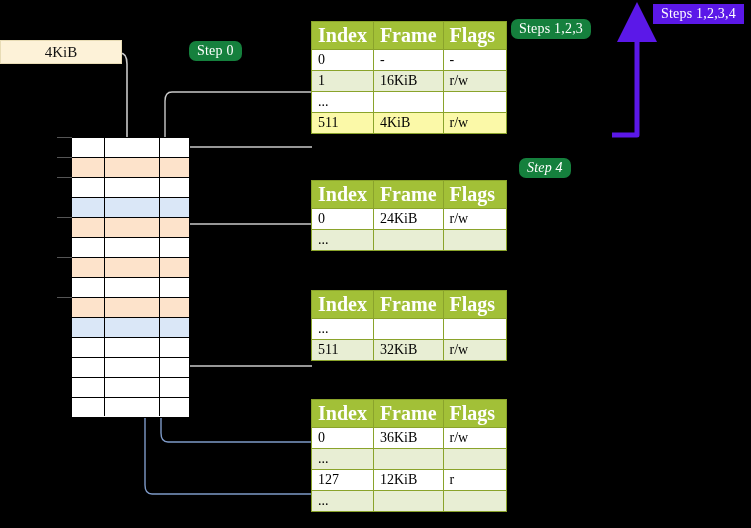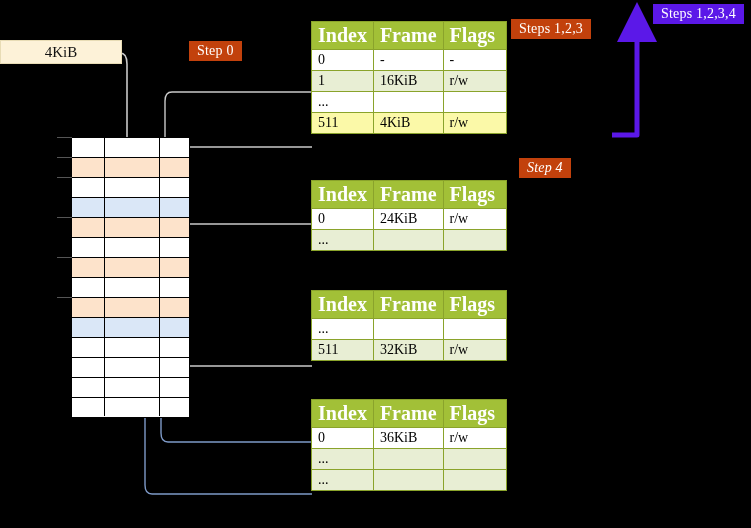--- a/index.html
+++ b/index.html
@@ -10,21 +10,21 @@
 
   
   .sizebox{position:absolute;background:#fdf2d8;border:1px solid #e8dcb5;
            display:flex;align-items:center;justify-content:center;
            font-size:15px;color:#111;}
 
   
   .badge{position:absolute;display:flex;align-items:center;justify-content:center;
          font-size:14px;color:#ffffff;padding:2px 8px;white-space:nowrap;
          letter-spacing:.2px;}
-  .badge.red{background:#c2410c;}
+  .badge.red{background:#15803d;border-radius:7px;}
   .badge.blue{background:#5b18e8;}
 
   
   .ptable{position:absolute;border-collapse:collapse;font-size:14px;
           background:#ffffff;}
   .ptable td,.ptable th{border:1px solid #8aa32b;padding:2px 6px;
           text-align:left;font-weight:normal;height:19px;box-sizing:border-box;
           vertical-align:middle;}
   .ptable th{background:#a2c037;color:#ffffff;font-weight:bold;font-size:20px;}
   .ptable tr.alt td{background:#e8eed4;}
@@ -222,20 +222,25 @@
         <tr class="plain">
           <td class="c-idx">0</td>
           <td class="c-frm">36KiB</td>
           <td class="c-flg">r/w</td>
         </tr>
         <tr class="alt">
           <td class="c-idx">...</td>
           <td class="c-frm"></td>
           <td class="c-flg"></td>
         </tr>
+        <tr class="plain">
+          <td class="c-idx">127</td>
+          <td class="c-frm">12KiB</td>
+          <td class="c-flg">r</td>
+        </tr>
         <tr class="alt">
           <td class="c-idx">...</td>
           <td class="c-frm"></td>
           <td class="c-flg"></td>
         </tr>
       </tbody>
   </table>
 
 </div>
 

